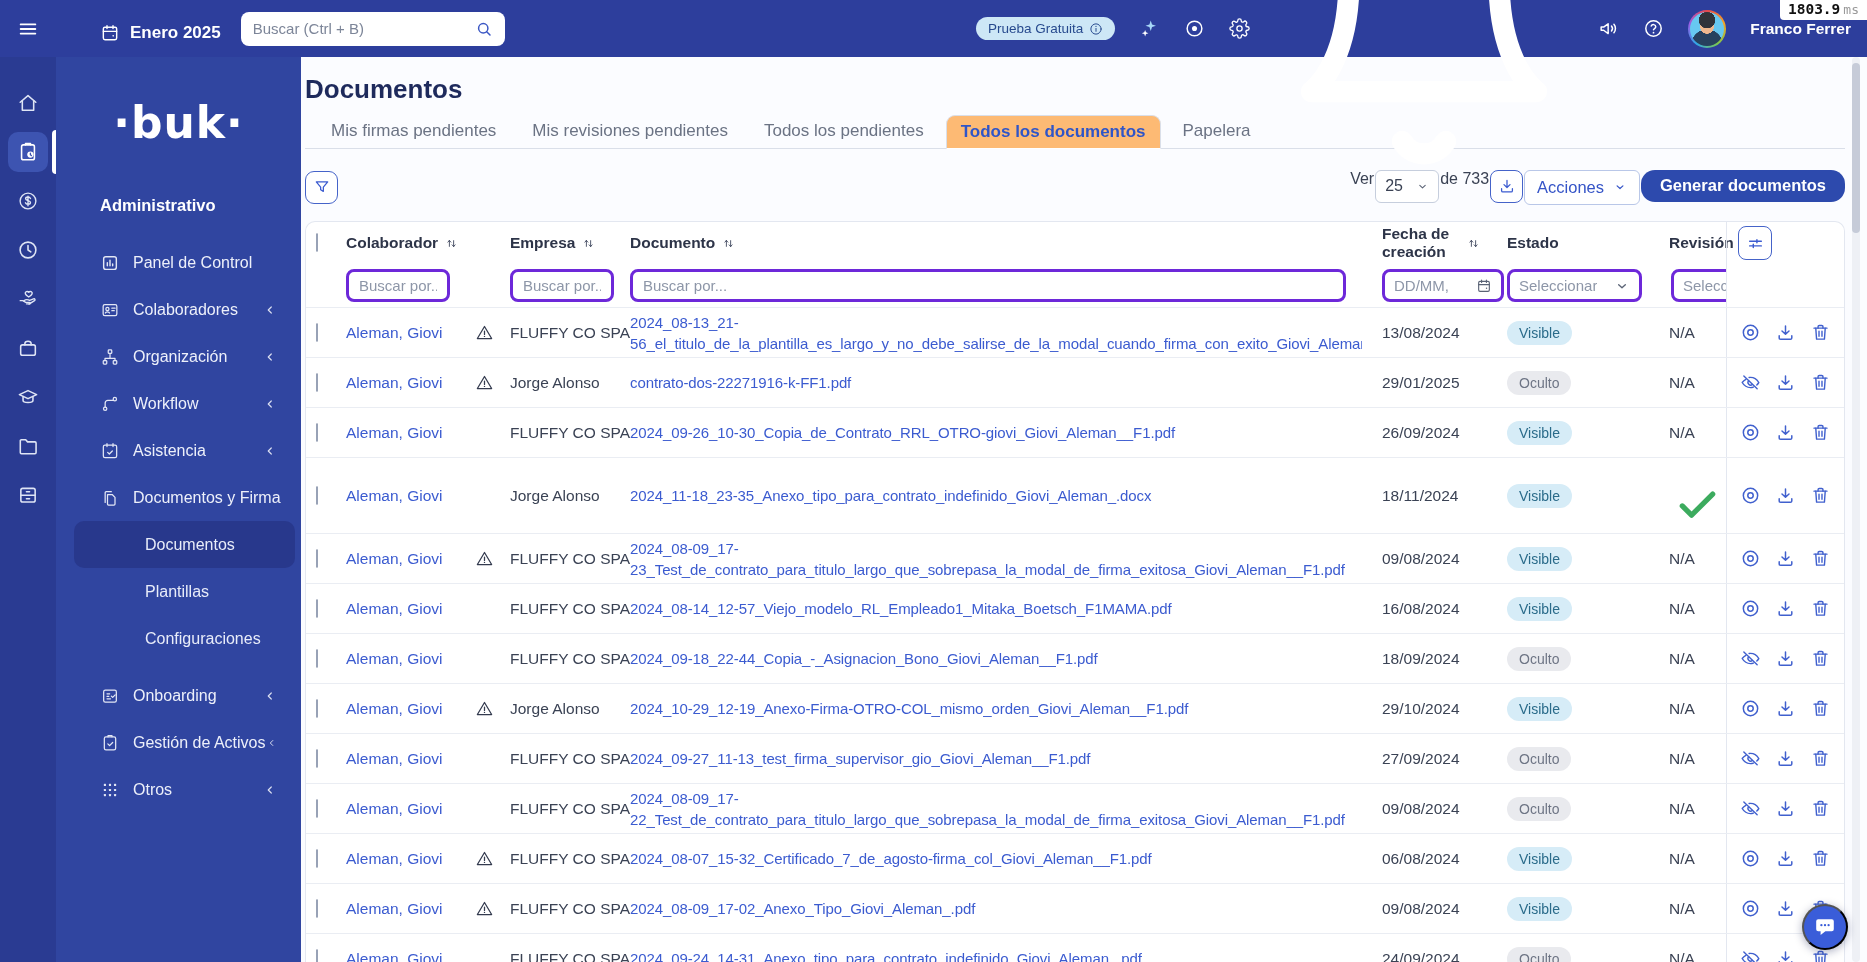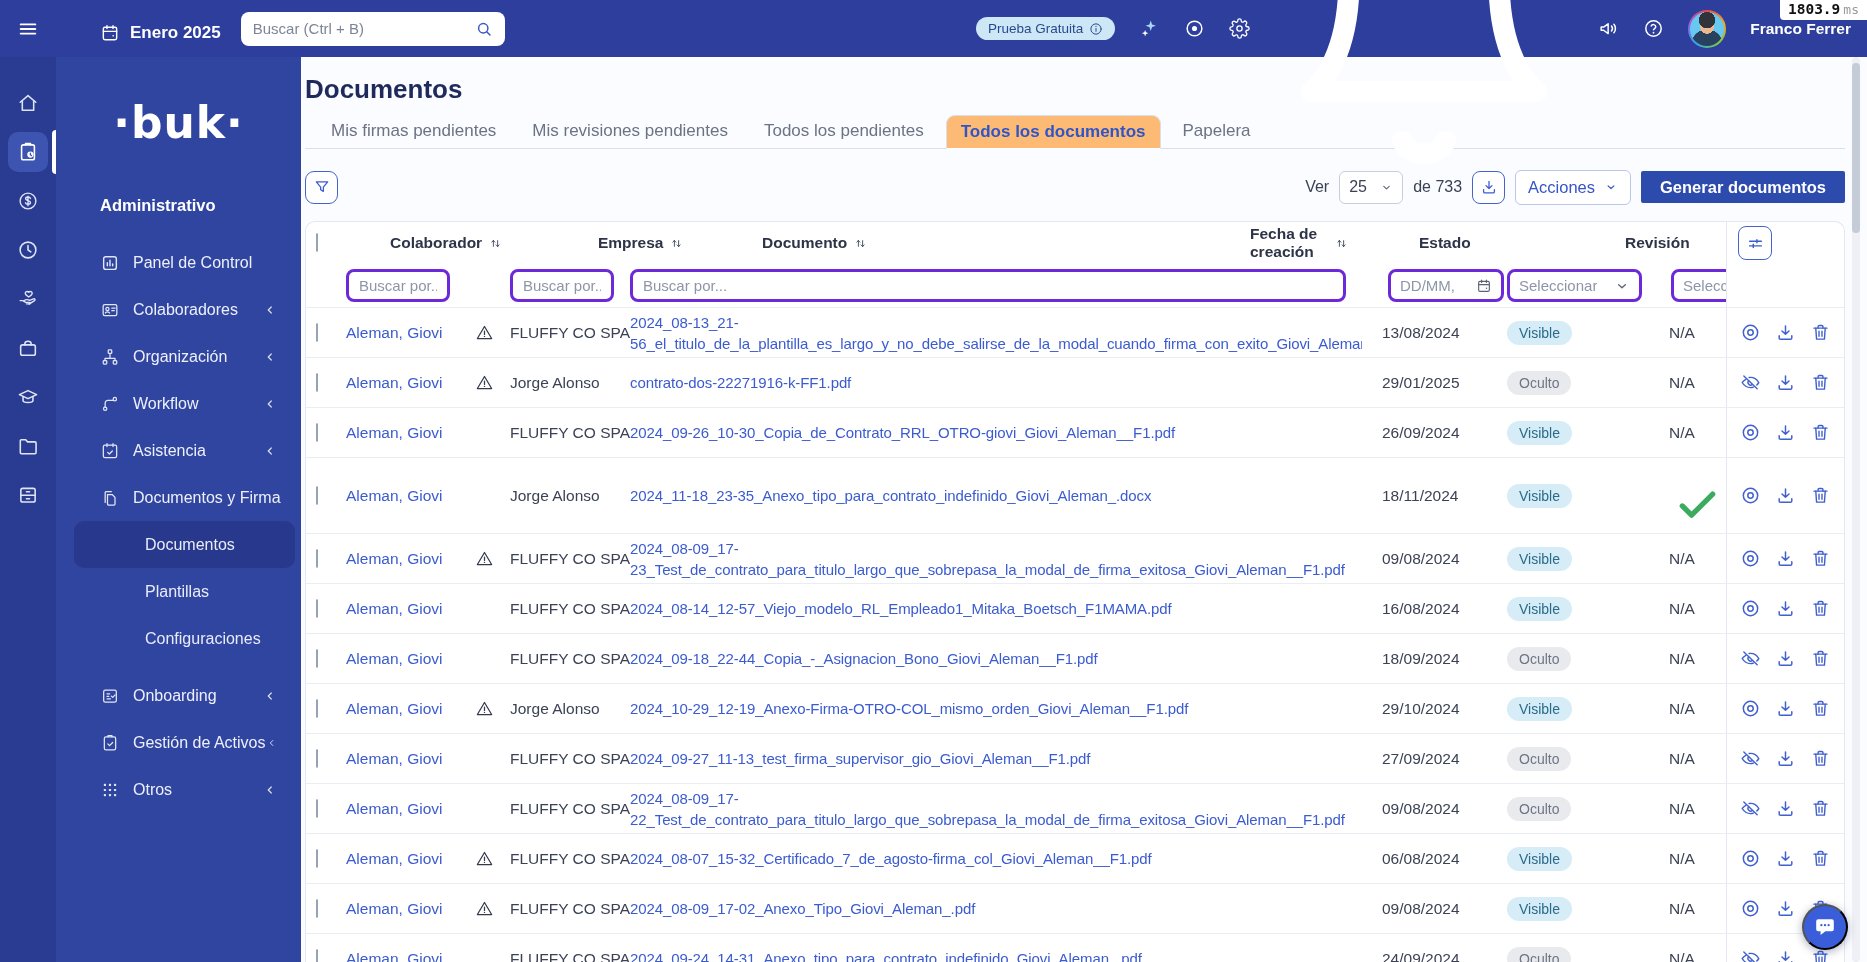--- a/index.html
+++ b/index.html
@@ -81,34 +81,34 @@
   
   .content { position: absolute; left: 305px; top: 57px; right: 22px; bottom: 0; }
   .page-title { margin-top: 16px; font-size: 26px; font-weight: bold; color: #1e2a5c; line-height: 32px; }
   .tabs { display: flex; align-items: flex-end; margin-top: 9px; border-bottom: 1px solid #dadfe9; height: 35px; padding-left: 12px; }
   .tab { padding: 0 14px; font-size: 17px; color: #6b7384; height: 34px; display: flex; align-items: center; margin-right: 8px; cursor: pointer; white-space: nowrap; }
   .tab.active { background: #fdba74; border: 1px solid #dadfe9; border-bottom: 1px solid #fff; border-radius: 9px 9px 0 0; color: #2f55c8; font-weight: bold; margin-bottom: -1px; }
 
   .toolbar { display: flex; align-items: center; margin-top: 20px; height: 36px; }
   .filter-btn { width: 33px; height: 33px; border: 1px solid #4563c9; border-radius: 9px; background: #fff; color: #3b5bd0; display: flex; align-items: center; justify-content: center; cursor: pointer; }
   .filter-btn .ic { width: 18px; height: 18px; }
-  .toolbar-right { margin-left: auto; display: flex; align-items: center; gap: 10px; }
+  .toolbar-right { margin-left: auto; display: flex; gap: 1px; }
   .ver-label, .total-label { font-size: 16px; color: #3a4254; }
   .select-box { height: 33px; width: 64px; border: 1px solid #c6cedd; border-radius: 6px; background: #fff; display: flex; align-items: center; justify-content: space-between; padding: 0 9px; font-size: 16px; color: #3a4254; cursor: pointer; }
   .select-box .ic { width: 13px; height: 13px; color: #5a6375; }
   .dl-btn { width: 33px; height: 33px; border: 1px solid #4563c9; border-radius: 8px; background: #fff; color: #3b5bd0; display: flex; align-items: center; justify-content: center; cursor: pointer; }
   .dl-btn .ic { width: 18px; height: 18px; }
   .actions-btn { height: 35px; padding: 0 12px; border: 1px solid #b9c7e8; border-radius: 6px; background: #fff; color: #3554c7; font-size: 16.5px; display: flex; align-items: center; gap: 9px; cursor: pointer; font-family: inherit; }
   .actions-btn .ic { width: 14px; height: 14px; }
-  .generate-btn { height: 20px; padding: 16px 19px; background: #2d4aad; border: none; border-radius: 2px; color: #fff; font-size: 16.5px; font-weight: bold; display: flex; align-items: center; cursor: pointer; font-family: inherit; }
+  .generate-btn { height: 20px; padding: 16px 19px; background: #2d4aad; border: none; border-radius: 14px; color: #fff; font-size: 16.5px; font-weight: bold; display: flex; align-items: center; cursor: pointer; font-family: inherit; }
 
   
   .card { margin-top: 16px; background: #fff; border: 1px solid #e3e7f0; border-bottom: none; border-radius: 10px 10px 0 0; overflow: hidden; height: 741px; display: flex; flex-direction: column; }
   .thead, .tfilter, .trow { display: flex; align-items: center; flex: none; }
-  .thead { height: 42px; font-weight: bold; font-size: 15.5px; color: #2d3448; gap: 44px; }
+  .thead { height: 42px; font-weight: bold; font-size: 15.5px; color: #2d3448; }
   .tfilter { height: 43px; }
   .trow { min-height: 50px; border-top: 1px solid #eaedf3; font-size: 15.5px; }
   .col-cb { width: 40px; padding-left: 10px; flex: none; }
   .col-collab { width: 164px; flex: none; display: flex; align-items: center; }
   .col-company { width: 120px; flex: none; }
   .col-doc { flex: 1 1 auto; min-width: 0; padding-right: 20px; overflow: hidden; }
   .col-date { width: 122px; flex: none; display: flex; align-items: center; }
   .col-status { width: 165px; flex: none; padding-left: 3px; }
   .col-review { width: 57px; flex: none; }
   .col-actions { width: 118px; flex: none; align-self: stretch; border-left: 1px solid #e3e7f0; display: flex; align-items: center; padding-left: 13px; gap: 14px; }
@@ -117,21 +117,21 @@
   .sort { width: 15px; height: 15px; color: #454d63; margin-left: 6px; flex: none; }
   .hlabel-wrap { width: 78px; line-height: 18px; }
   .fake-input, .filter-input { height: 33px; border: 3px solid #6d28d9; border-radius: 8px; background: #fff; font-size: 15px; color: #3a4254; }
   .filter-input { padding: 0 10px; outline: none; font-family: inherit; }
   .filter-input::placeholder { color: #8d96a8; }
   .fake-input { display: flex; align-items: center; justify-content: space-between; padding: 0 9px; cursor: pointer; }
   .fake-input .ph { color: #8d96a8; white-space: nowrap; overflow: hidden; }
   .fake-input .ic { width: 16px; height: 16px; color: #5a6375; flex: none; margin-left: 6px; }
   .fi-collab, .fi-company { width: 104px; }
   .fi-doc { width: calc(100% - 16px); }
-  .fi-date { width: 123px; margin-left: 6px; }
+  .fi-date { width: 123px; margin-left: 0; }
   .fi-status { width: 135px; }
   .fi-review { width: 88px; margin-left: 2px; }
   .tfilter .col-review { overflow: hidden; }
   .sliders-btn { width: 34px; height: 34px; border: 1px solid #4563c9; border-radius: 8px; background: #fff; color: #3b5bd0; display: flex; align-items: center; justify-content: center; cursor: pointer; margin-left: -2px; }
   .sliders-btn .ic { width: 19px; height: 19px; }
 
   a.cell-link { color: #3b5bd0; text-decoration: none; cursor: pointer; }
   .warn { width: 19px; height: 19px; color: #343b4f; margin-left: auto; margin-right: 16px; flex: none; }
   .doc-lines { padding: 9px 0; }
   .doc-line { white-space: nowrap; overflow: hidden; line-height: 21px; font-size: 15px; letter-spacing: -0.1px; }

